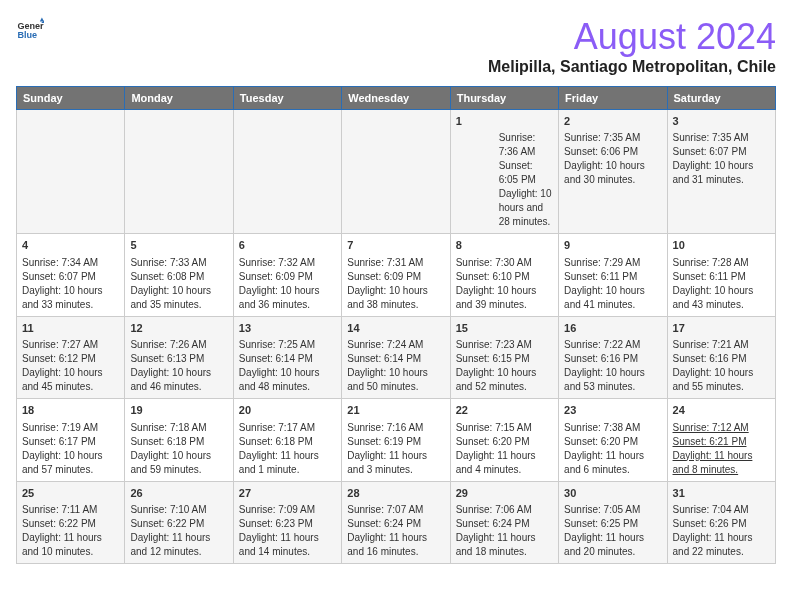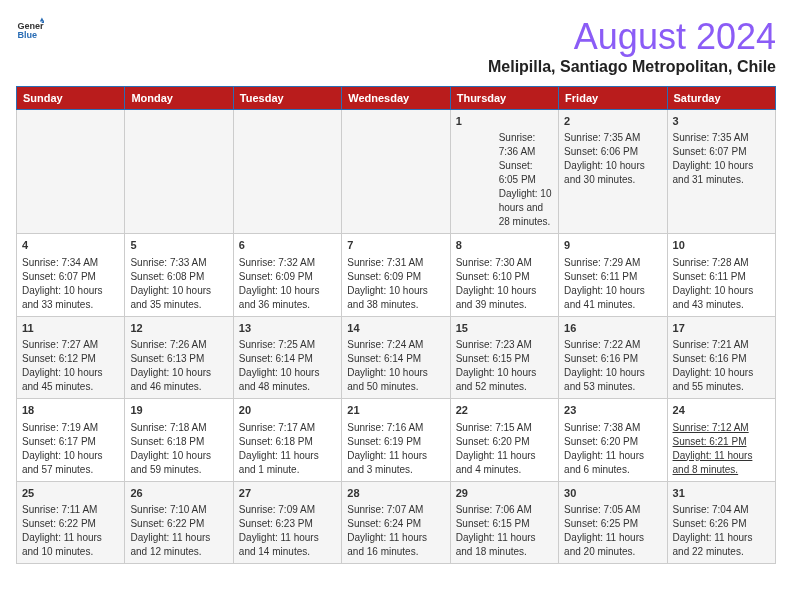--- a/index.html
+++ b/index.html
@@ -37,21 +37,21 @@
       font-size: 16px;
       color: #222;
       font-weight: bold;
     }
     table {
       width: 100%;
       border-collapse: collapse;
       font-size: 10.5px;
     }
     thead tr th {
-      background-color: #b91c1c;
+      background-color: #737373;
       color: #fff;
       text-align: left;
       padding: 5px 6px;
       font-size: 11px;
       border: 1px solid #2a6db5;
     }
     tbody tr td {
       border: 1px solid #ccc;
       vertical-align: top;
       padding: 4px 5px;
@@ -288,21 +288,21 @@
         </td>
         <td>
           <span class="day-number">28</span>
           <div class="day-info" style="white-space: pre-line;">Sunrise: 7:07 AM
 Sunset: 6:24 PM
 Daylight: 11 hours and 16 minutes.</div>
         </td>
         <td>
           <span class="day-number">29</span>
           <div class="day-info" style="white-space: pre-line;">Sunrise: 7:06 AM
-Sunset: 6:15 PM
+Sunset: 6:24 PM
 Daylight: 11 hours and 18 minutes.</div>
         </td>
         <td>
           <span class="day-number">30</span>
           <div class="day-info" style="white-space: pre-line;">Sunrise: 7:05 AM
 Sunset: 6:25 PM
 Daylight: 11 hours and 20 minutes.</div>
         </td>
         <td>
           <span class="day-number">31</span>

